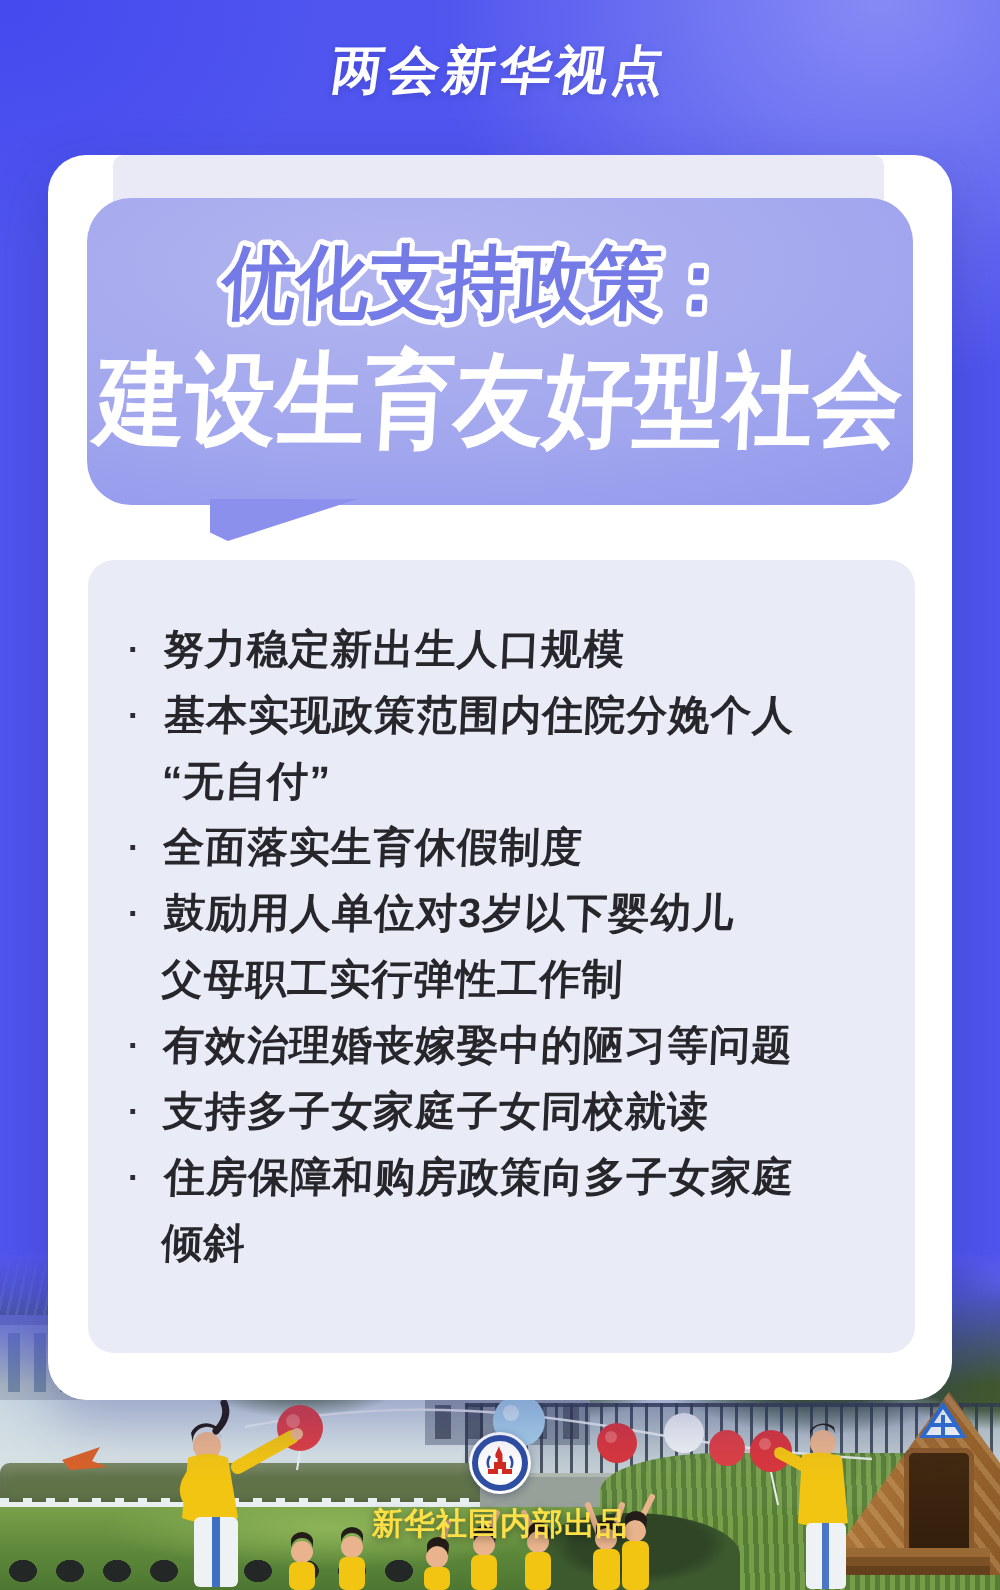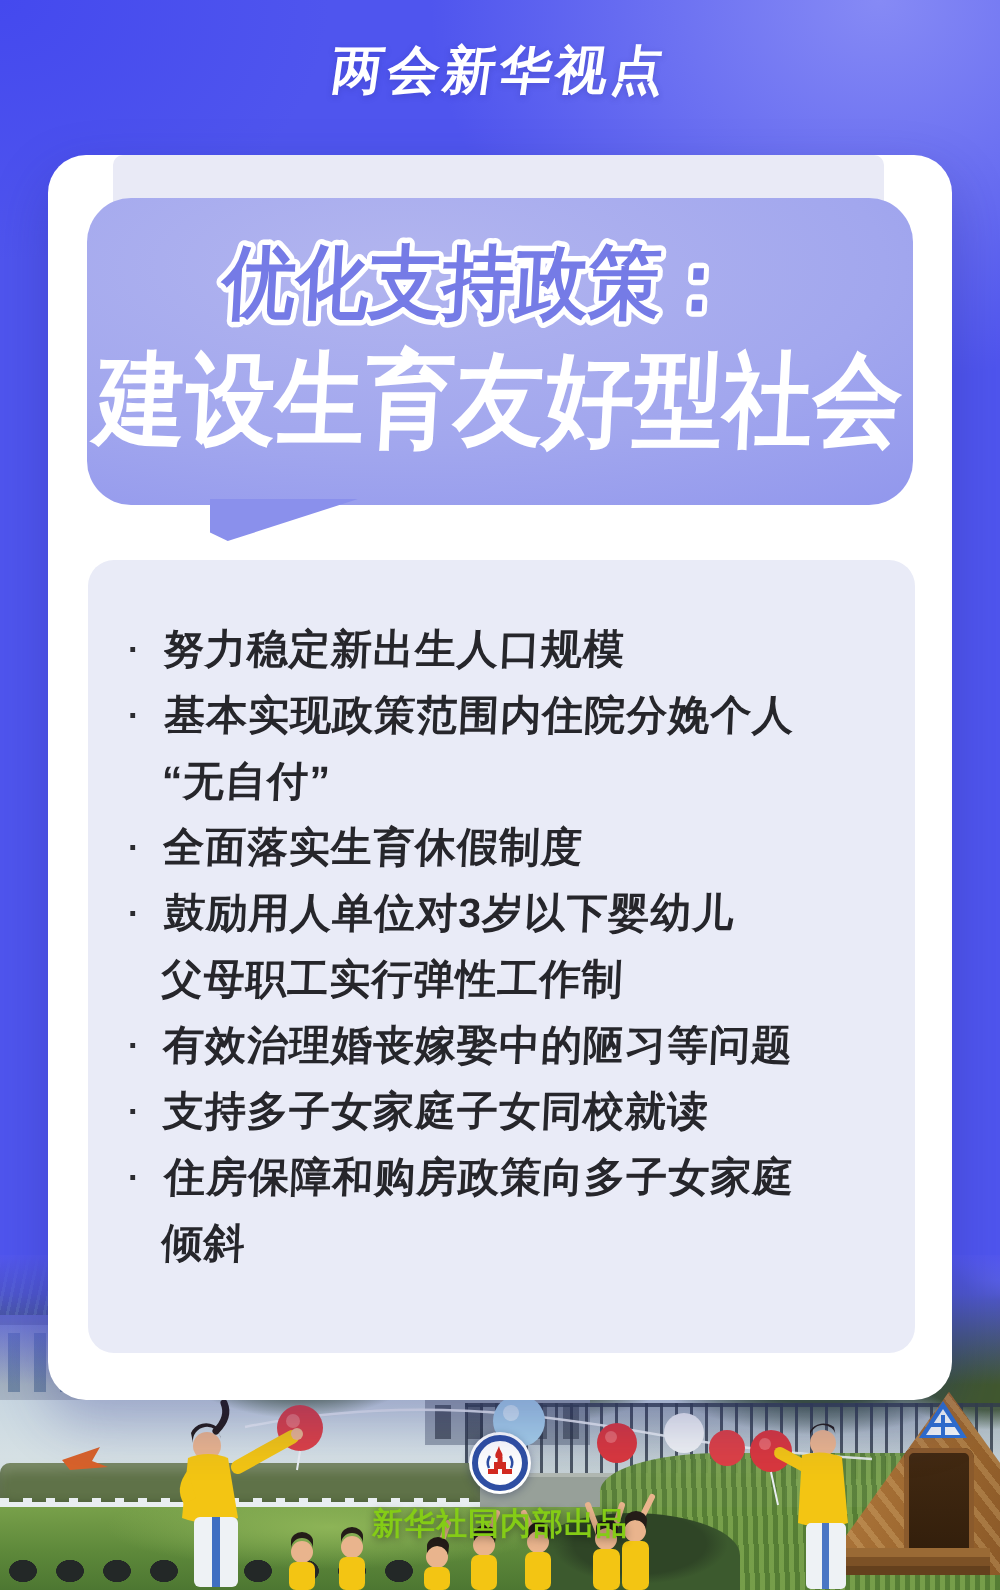--- a/index.html
+++ b/index.html
@@ -80,21 +80,21 @@
   .people{position:absolute;inset:0;}
   
   .photo-fade{position:absolute;left:0;top:0;width:100%;height:130px;
     background:linear-gradient(180deg,#5257ee 0%, rgba(82,87,238,.82) 30%, rgba(82,87,238,0) 100%);}
   
   .logo{position:absolute;left:469px;top:177px;width:62px;height:62px;border-radius:50%;
     background:#fff;box-shadow:0 2px 8px rgba(20,30,80,.35);}
   .logo .ring{position:absolute;inset:3px;border-radius:50%;background:#fff;border:6px solid #2f4fa3;}
   .logo svg{position:absolute;left:13px;top:12px;}
   .credit{position:absolute;left:0;top:248px;width:100%;text-align:center;
-    color:#84cc16;font-size:31px;font-weight:bold;letter-spacing:1px;
+    color:#fde047;font-size:31px;font-weight:bold;letter-spacing:1px;
     text-shadow:0 2px 8px rgba(0,0,0,.45);}
   
   .card{position:absolute;left:48px;top:155px;width:904px;height:1245px;background:#ffffff;
     border-radius:38px;z-index:2;box-shadow:0 22px 55px rgba(40,42,140,.30);}
   .echo{position:absolute;left:65px;top:0;width:771px;height:145px;background:#e9eaf6;
     border-radius:10px 10px 26px 26px;}
   .bubble{position:absolute;left:39px;top:43px;width:826px;height:307px;border-radius:44px;
     background:radial-gradient(130% 130% at 38% 22%, #b2b5ef 0%, #a2a7ee 45%, #858bec 100%);}
   .tail{position:absolute;left:162px;top:344px;width:148px;height:42px;background:#8a90ec;
     clip-path:polygon(0 0,100% 0,12% 100%,0 80%);}

